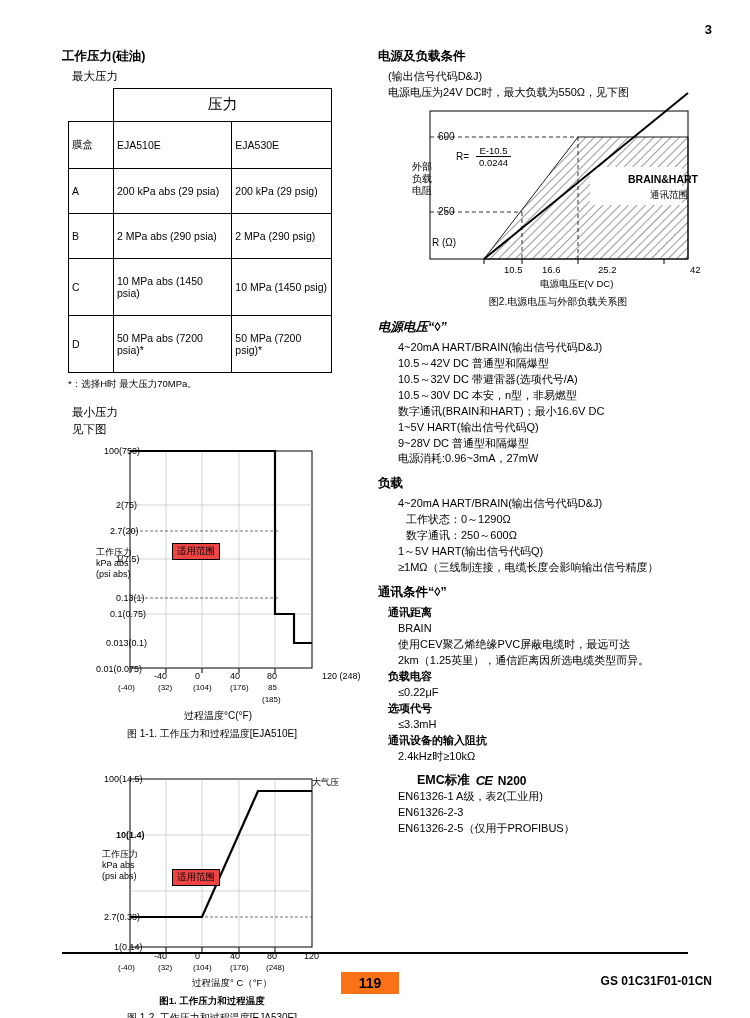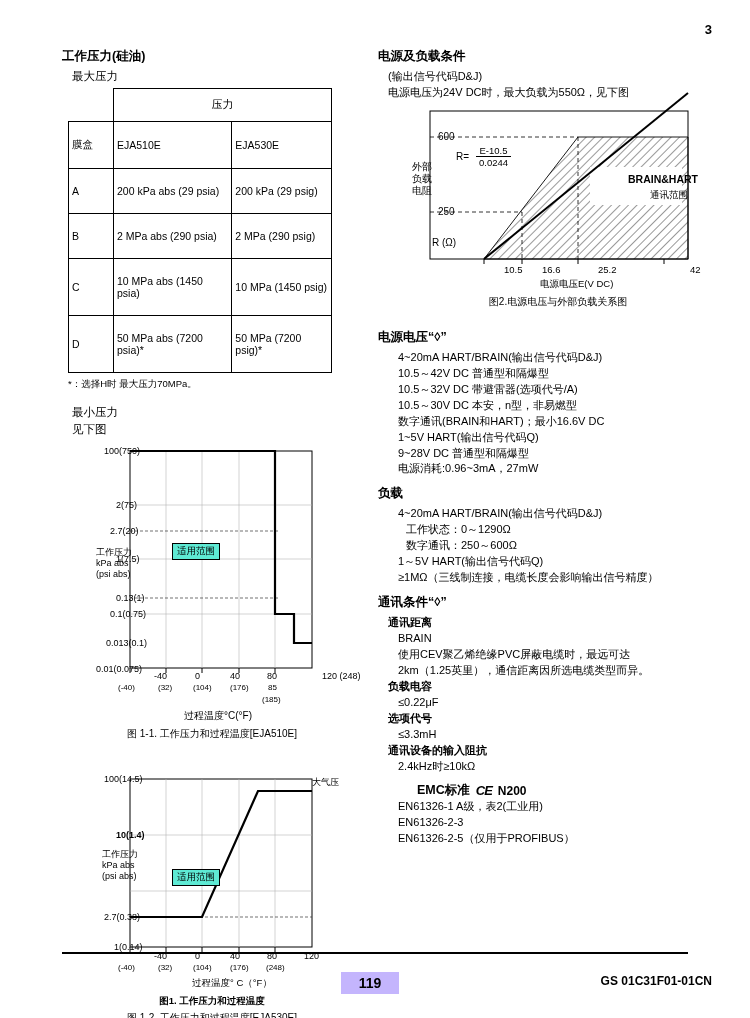--- a/index.html
+++ b/index.html
@@ -15,34 +15,34 @@
   h2.sec{font-size:12.5px;font-weight:bold;margin:0 0 4px 0;}
   .sub{font-size:11.5px;margin:0 0 4px 10px;}
   .txt{font-size:11px;line-height:1.45;margin:0;}
   .indent1{margin-left:10px;}
   .indent2{margin-left:20px;}
   .indent3{margin-left:28px;}
 
   
   table.ptable{border-collapse:collapse;width:264px;margin-left:6px;font-size:10.5px;}
   table.ptable td,table.ptable th{border:1px solid #000;padding:16px 3px;font-weight:normal;text-align:left;}
-  table.ptable th.hdr{text-align:center;font-size:11px;padding:2px;}
+  table.ptable th.hdr{text-align:center;font-size:15px;padding:2px;}
   td.c1{width:38px;padding-left:6px;}
   .note{font-size:9.5px;margin:5px 0 0 6px;}
 
   
   .chartbox{position:relative;}
   .lbl{position:absolute;font-size:9px;white-space:nowrap;margin-left:34px;}
   .lblsm{position:absolute;font-size:8px;white-space:nowrap;}
   .cap{font-size:10px;text-align:center;margin-top:2px;}
-  .boxlabel{position:absolute;border:1px solid #000;background:#5eead4;font-size:9.5px;padding:1px 4px;}
+  .boxlabel{position:absolute;border:1px solid #000;background:#ef4444;font-size:9.5px;padding:1px 4px;}
   svg{position:absolute;left:0;top:0;overflow:visible;}
 
   .footer-rule{position:absolute;left:62px;top:952px;width:626px;height:2px;background:#000;}
-  .pagebadge{position:absolute;left:341px;top:972px;width:58px;height:22px;background:#c4b5fd;
+  .pagebadge{position:absolute;left:341px;top:972px;width:58px;height:22px;background:#f97316;
              font-size:14px;font-weight:bold;text-align:center;line-height:22px;}
   .docid{position:absolute;right:38px;top:974px;font-size:12px;font-weight:bold;}
   .emcrow{display:flex;align-items:center;gap:6px;padding-left:39px;}
   .ce{font-style:italic;font-weight:bold;font-size:13px;letter-spacing:-1px;}
   .n200{font-weight:bold;font-size:12px;border-bottom:0;}
 </style>
 </head>
 <body>
 
 <div class="page">
@@ -270,21 +270,21 @@
 
       <div class="lbl" style="left:92px;top:157px;font-size:9.5px;">10.5</div>
       <div class="lbl" style="left:130px;top:157px;font-size:9.5px;">16.6</div>
       <div class="lbl" style="left:186px;top:157px;font-size:9.5px;">25.2</div>
       <div class="lbl" style="left:278px;top:157px;font-size:9.5px;">42</div>
 
       <div class="lbl" style="left:128px;top:171px;font-size:9.5px;">电源电压E(V DC)</div>
       <div class="cap" style="position:absolute;left:40px;top:186px;width:280px;font-size:10px;">图2.电源电压与外部负载关系图</div>
     </div>
 
-    <h2 class="sec" style="margin-top:12px;">电源电压“◊”</h2>
+    <h2 class="sec" style="margin-top:2px;font-style:italic;">电源电压“◊”</h2>
     <p class="txt indent2">4~20mA HART/BRAIN(输出信号代码D&amp;J)</p>
     <p class="txt indent2">10.5～42V DC 普通型和隔爆型</p>
     <p class="txt indent2">10.5～32V DC 带避雷器(选项代号/A)</p>
     <p class="txt indent2">10.5～30V DC 本安，n型，非易燃型</p>
     <p class="txt indent2">数字通讯(BRAIN和HART)；最小16.6V DC</p>
     <p class="txt indent2">1~5V HART(输出信号代码Q)</p>
     <p class="txt indent2">9~28V DC  普通型和隔爆型</p>
     <p class="txt indent2">电源消耗:0.96~3mA，27mW</p>
 
     <h2 class="sec" style="margin-top:8px;">负载</h2>

